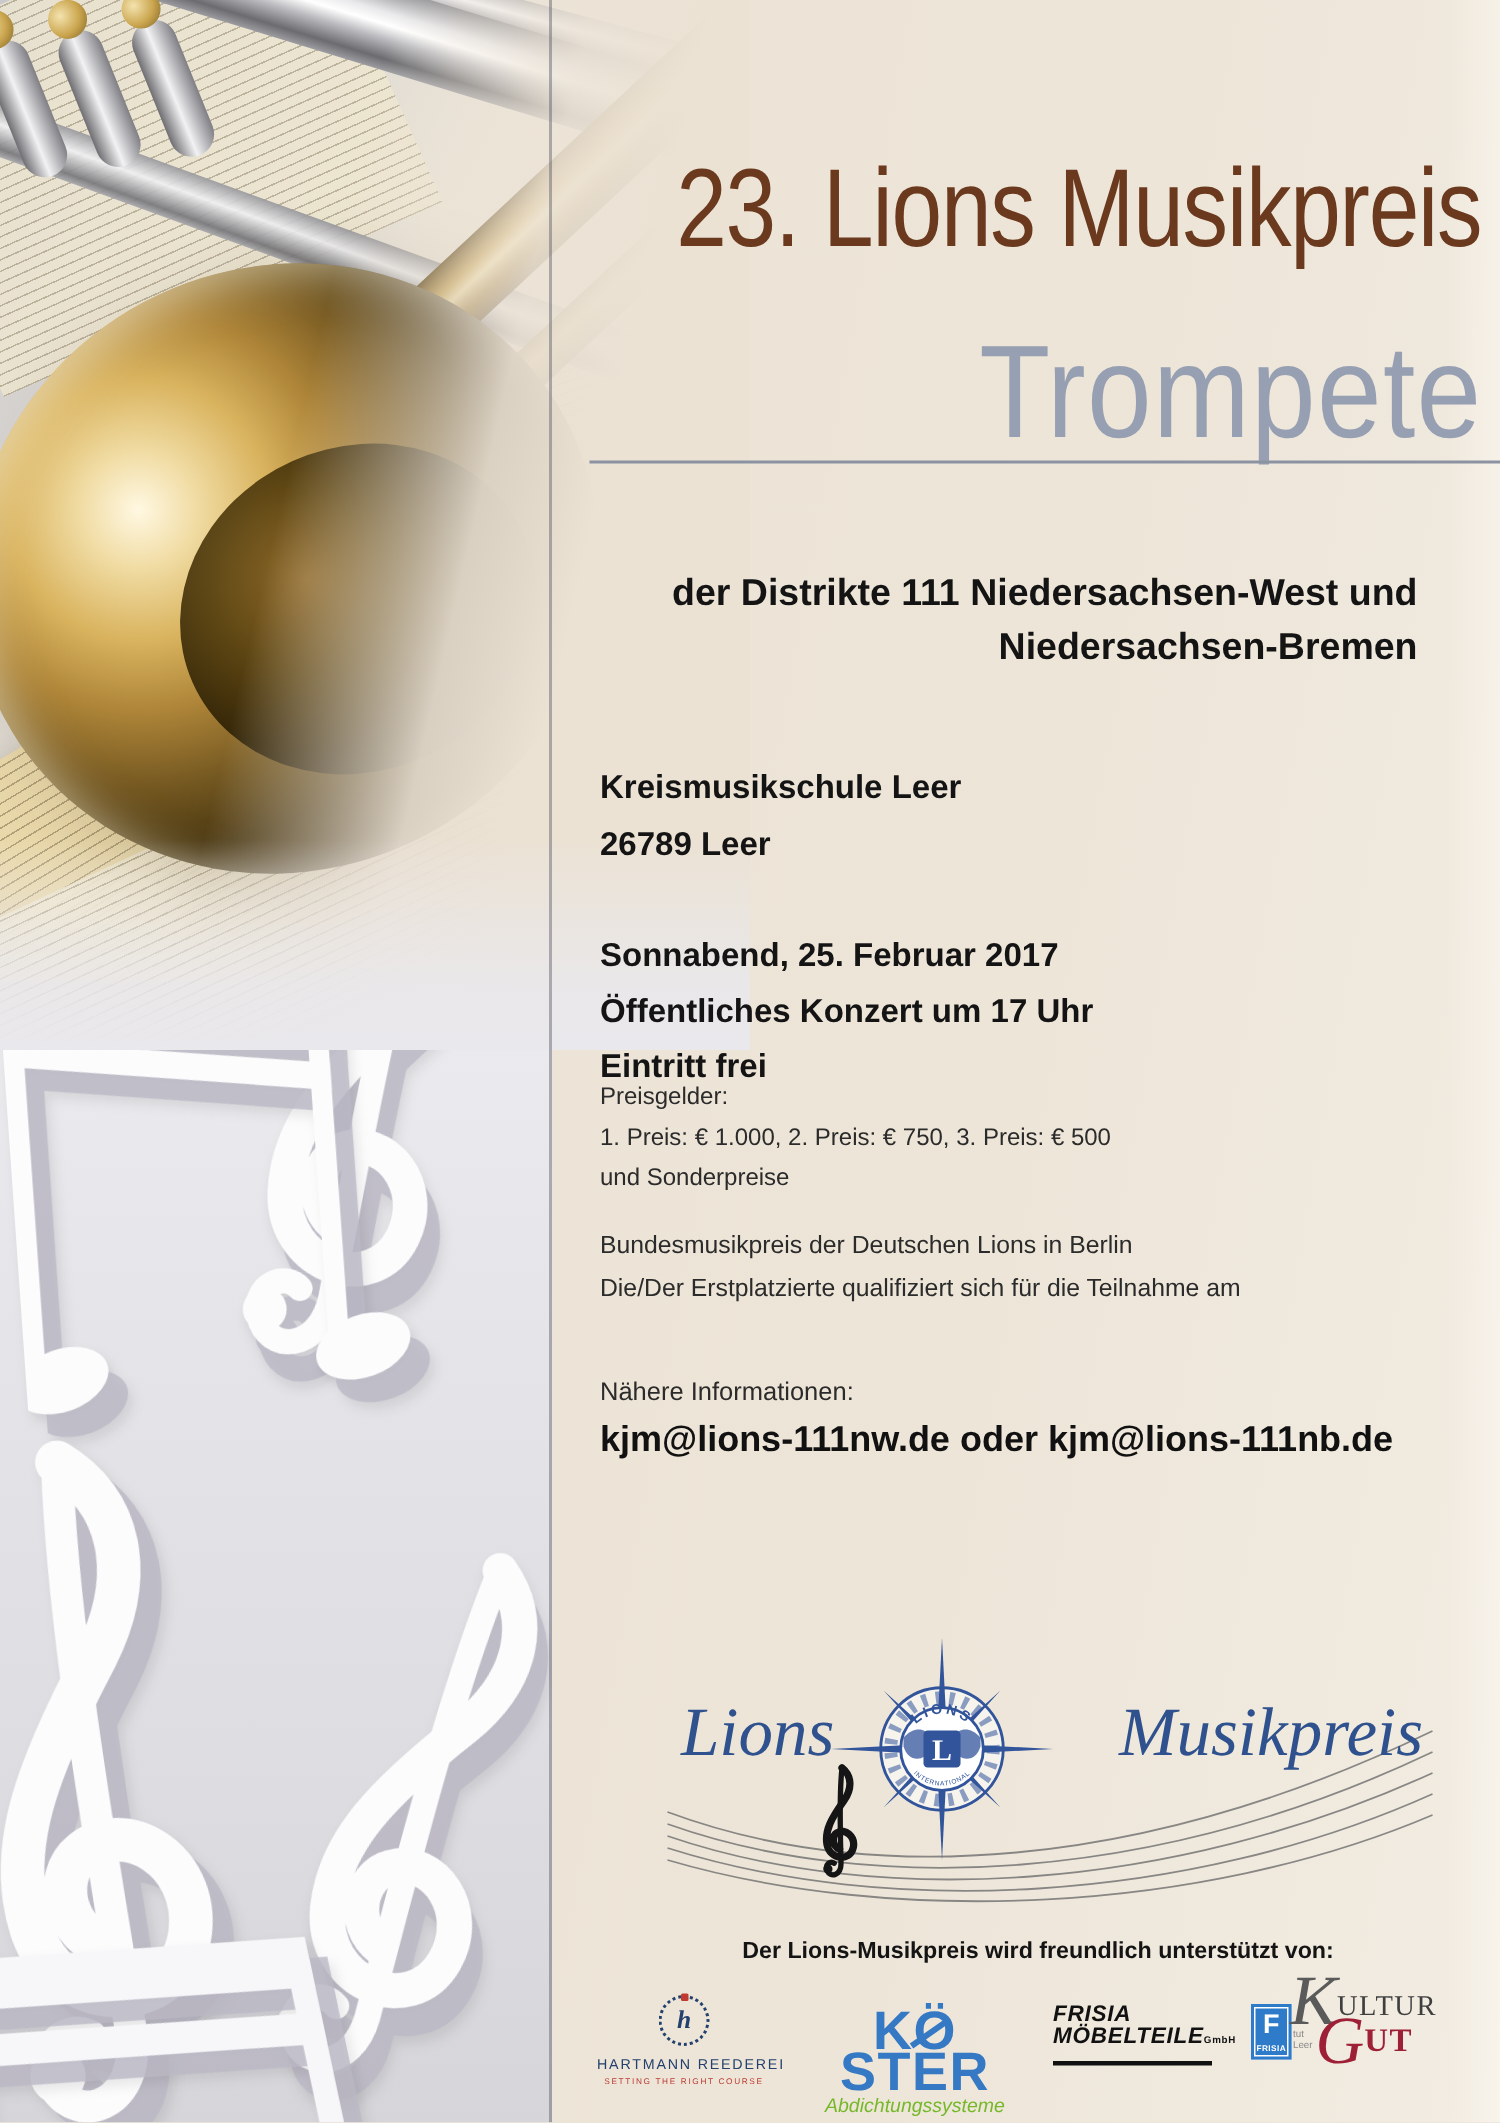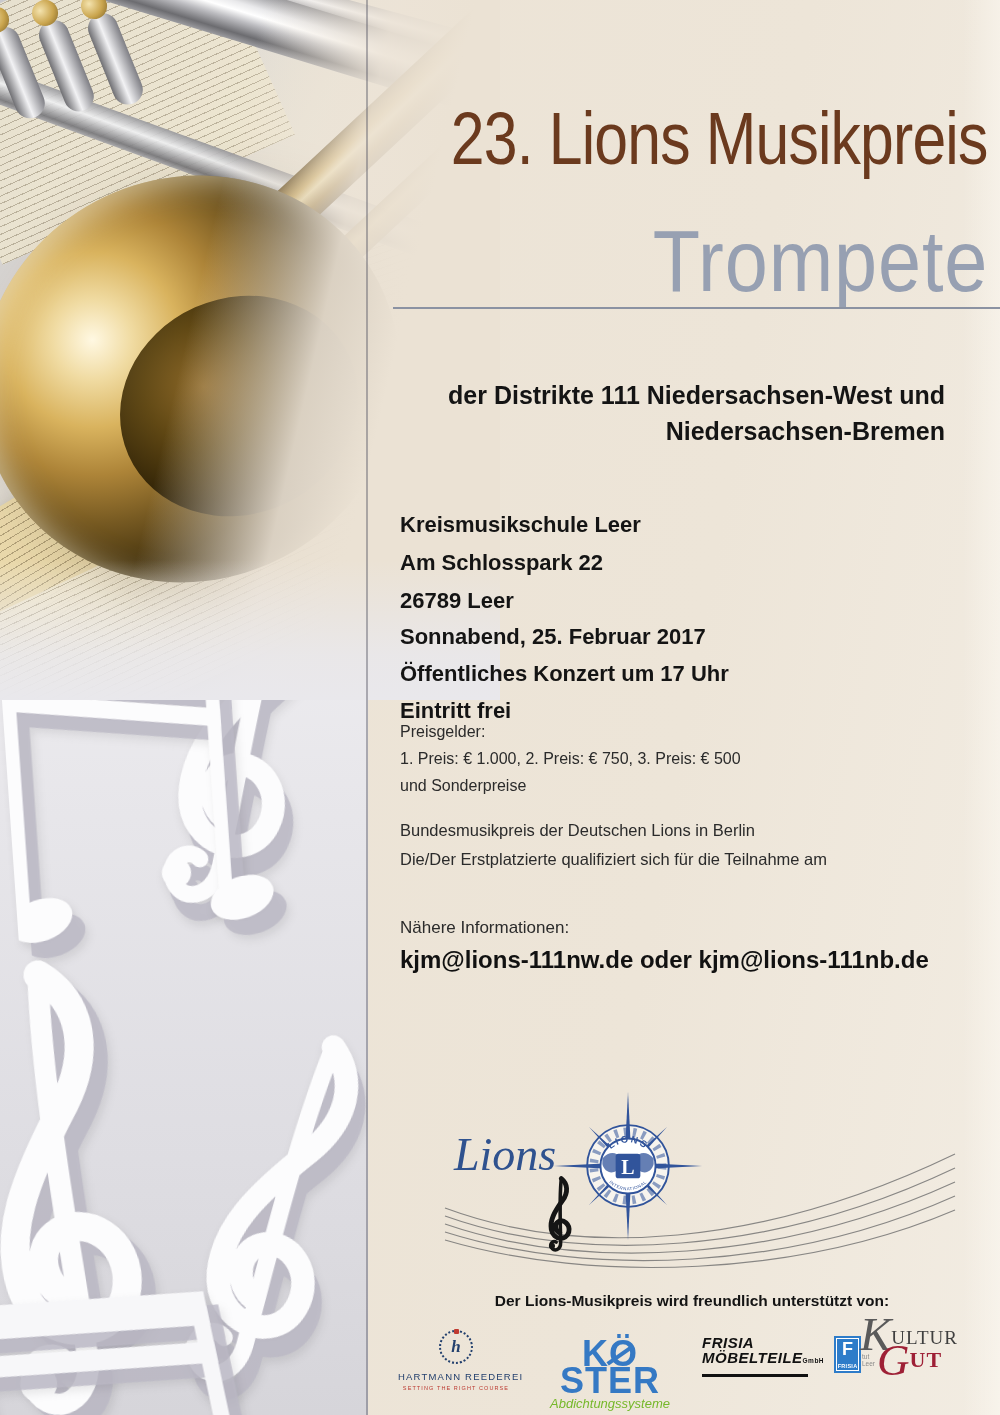--- a/index.html
+++ b/index.html
@@ -191,21 +191,20 @@
   <h2 class="subtitle">Trompete</h2>
   <div class="subtitle-rule"></div>
 
   <div class="block district">
     <div>der Distrikte 111 Niedersachsen-West und</div>
     <div>Niedersachsen-Bremen</div>
   </div>
 
   <div class="block venue">
     <div>Kreismusikschule Leer</div>
-    <div>Am Schlosspark 22</div>
     <div>26789 Leer</div>
   </div>
 
   <div class="block event">
     <div>Sonnabend, 25. Februar 2017</div>
     <div>Öffentliches Konzert um 17 Uhr</div>
     <div>Eintritt frei</div>
   </div>
 
   <div class="block prizes">
@@ -226,20 +225,21 @@
     <svg class="logo-arcs" width="520" height="185" viewBox="0 0 520 185">
       <g fill="none" stroke="#6f6f6f" stroke-width="1.2" opacity=".8">
         <path d="M5 120 C140 170 320 160 515 66"></path>
         <path d="M5 128 C140 176 330 168 515 80"></path>
         <path d="M5 136 C145 184 340 174 515 94"></path>
         <path d="M5 144 C150 190 350 182 515 108"></path>
         <path d="M5 152 C155 196 360 188 515 122"></path>
       </g>
     </svg>
     <span class="logo-word lw-left">Lions</span>
+    <span class="logo-word lw-right">Musikpreis</span>
     <svg class="emblem" width="152" height="152" viewBox="-80 -80 160 160">
       <circle r="43" fill="#f7f4ee" stroke="#31549b" stroke-width="2"></circle>
       <circle r="36" fill="none" stroke="#31549b" stroke-width="9" stroke-dasharray="3.5 6.2" opacity=".55"></circle>
       <g fill="#31549b">
         <polygon points="0,-78 4,0 0,78 -4,0"></polygon>
         <polygon points="-78,0 0,-4 78,0 0,4"></polygon>
         <g transform="rotate(45)">
           <polygon points="0,-58 3,0 0,58 -3,0"></polygon>
           <polygon points="-58,0 0,-3 58,0 0,3"></polygon>
         </g>

